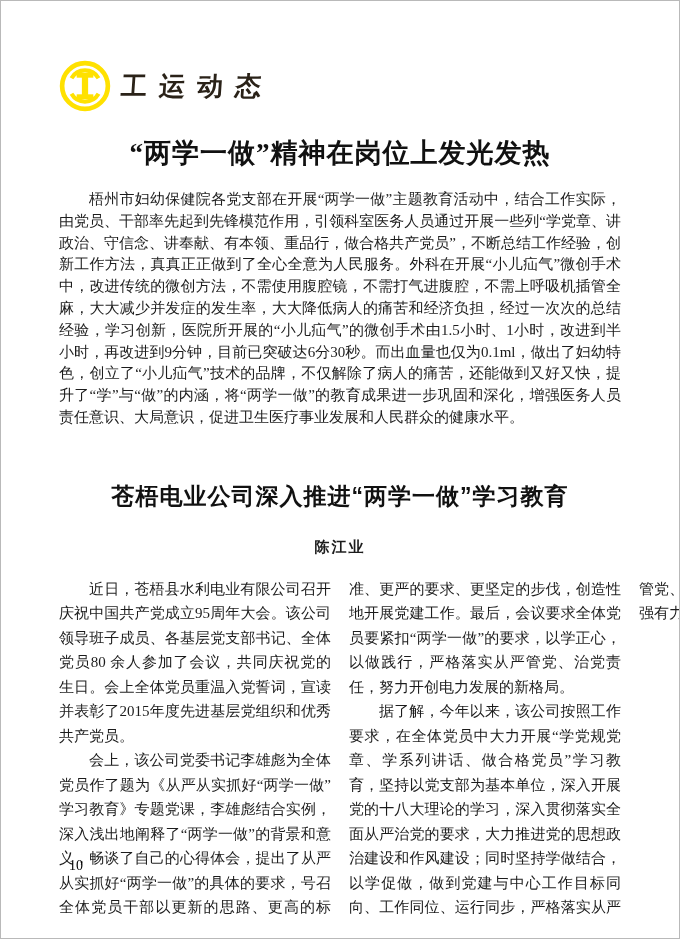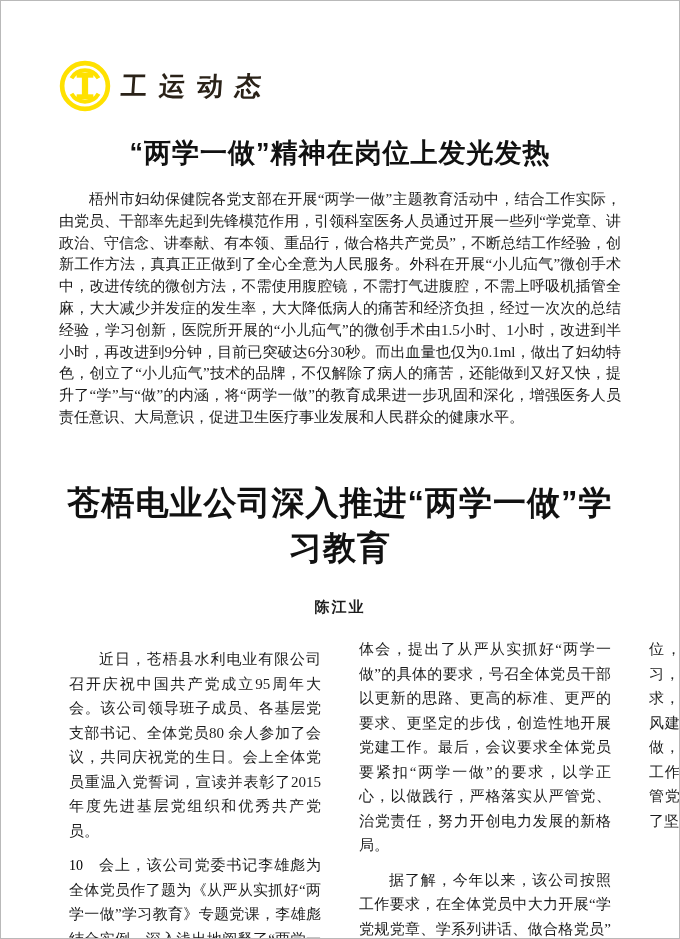--- a/index.html
+++ b/index.html
@@ -25,21 +25,21 @@
     letter-spacing: 12px;
     color: #2a2218;
     transform: skewX(-4deg);
     white-space: nowrap;
   }
 
   
   .article1-title {
     margin-top: 22px;
     text-align: center;
-    font-family: Liberation Sans, sans-serif;
+    font-family: Liberation Serif, serif;
     font-weight: bold;
     font-size: 27px;
     letter-spacing: 1px;
     color: #111;
   }
   .article1-body {
     margin-top: 9px;
     font-size: 15px;
     line-height: 21.8px;
     text-align: justify;
@@ -52,21 +52,21 @@
     font-size: 15px;
     line-height: 22px;
   }
 
   
   .article2-title {
     margin-top: 52px;
     text-align: center;
     font-family: "Liberation Sans", "DejaVu Sans", sans-serif;
     font-weight: bold;
-    font-size: 33px;
+    font-size: 23px;
     letter-spacing: 1px;
     color: #111;
   }
   .article2-author {
     margin-top: 26px;
     text-align: center;
     font-family: "Liberation Sans", "DejaVu Sans", sans-serif;
     font-weight: bold;
     font-size: 15px;
     letter-spacing: 2px;
@@ -74,21 +74,21 @@
   .two-col {
     margin-top: 20px;
     column-count: 2;
     column-gap: 18px;
     column-fill: auto;
     height: 348px;
     font-size: 15px;
     line-height: 24.5px;
     text-align: justify;
   }
-  .col-para { margin: 10px; text-indent: 2em; }
+  .col-para { margin: 0; text-indent: 2em; }
   .attribution-inline {
     display: block;
     text-align: right;
     text-indent: 0;
     margin-top: -24.5px;
   }
 
   .page-number {
     position: absolute;
     left: 68px;

